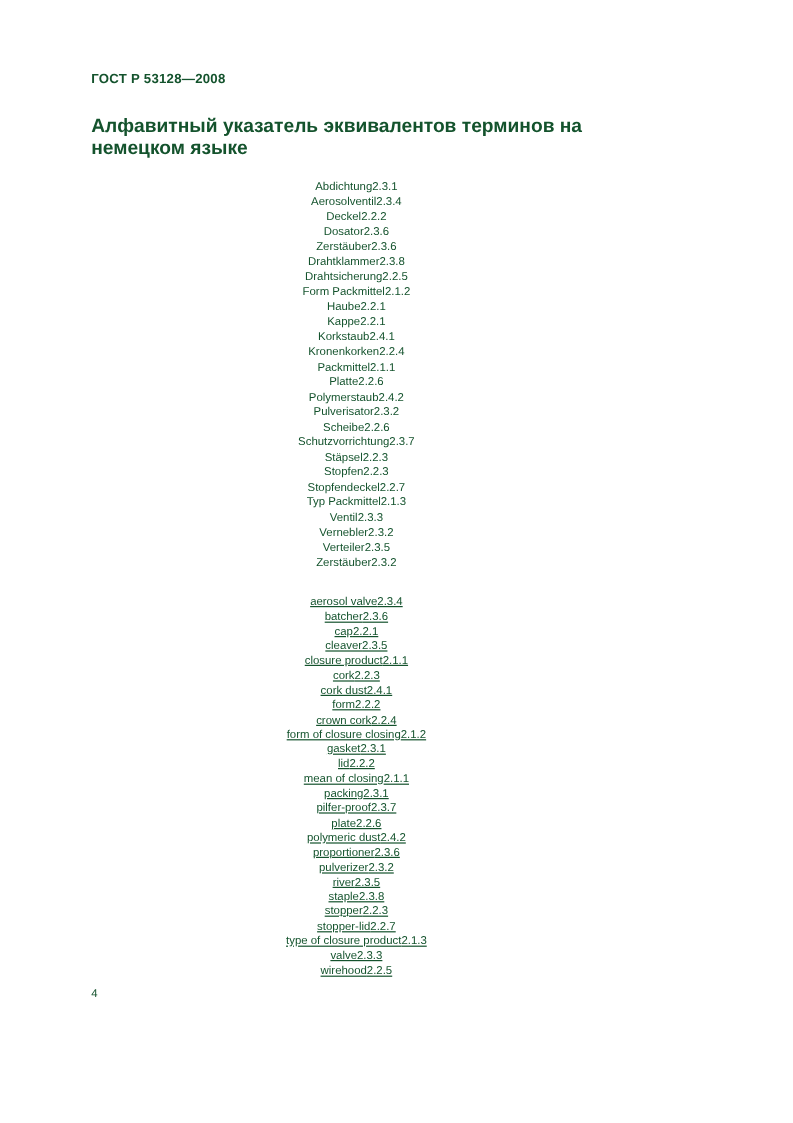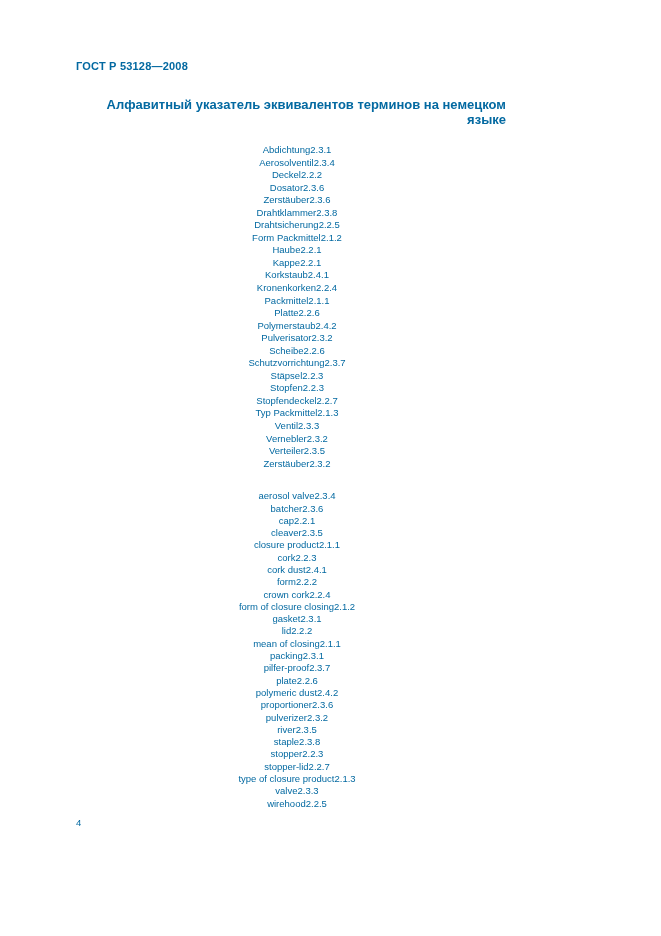--- a/index.html
+++ b/index.html
@@ -6,48 +6,48 @@
     margin: 0;
     padding: 0;
     background: #ffffff;
   }
   .page {
     position: relative;
     width: 571px;
     height: 936px;
     background: #ffffff;
     font-family: "Liberation Sans", "DejaVu Sans", sans-serif;
-    color: #0369a1;
+    color: #14532d;
     box-sizing: border-box;
     padding: 60px 53px 0 76px;
     overflow: hidden;
   }
   .doc-header {
     font-size: 11px;
     font-weight: bold;
     letter-spacing: 0.2px;
   }
   .section-title {
-    font-size: 13px;
+    font-size: 16px;
     font-weight: bold;
-    text-align: right;
-    margin: 12px;
+    text-align: left;
+    margin: 0;
   }
   .section-german .section-title { margin-top: 25px; }
   .section-english .section-title { margin-top: 36px; }
   .index-list { margin-top: 17px; }
   .section-english .index-list { margin-top: 20px; }
   .index-row {
     display: flex;
     justify-content: center;
     align-items: baseline;
     line-height: 12.55px;
     font-size: 9.5px;
   }
-  .section-english .index-row { line-height: 12.3px; }
+  .section-english .index-row { line-height: 12.3px; text-decoration: underline; }
   .term { white-space: nowrap; }
   .ref { white-space: nowrap; }
   .page-number {
     font-size: 9.5px;
     margin-top: 7px;
   }
 </style>
 </head>
 <body>
 

